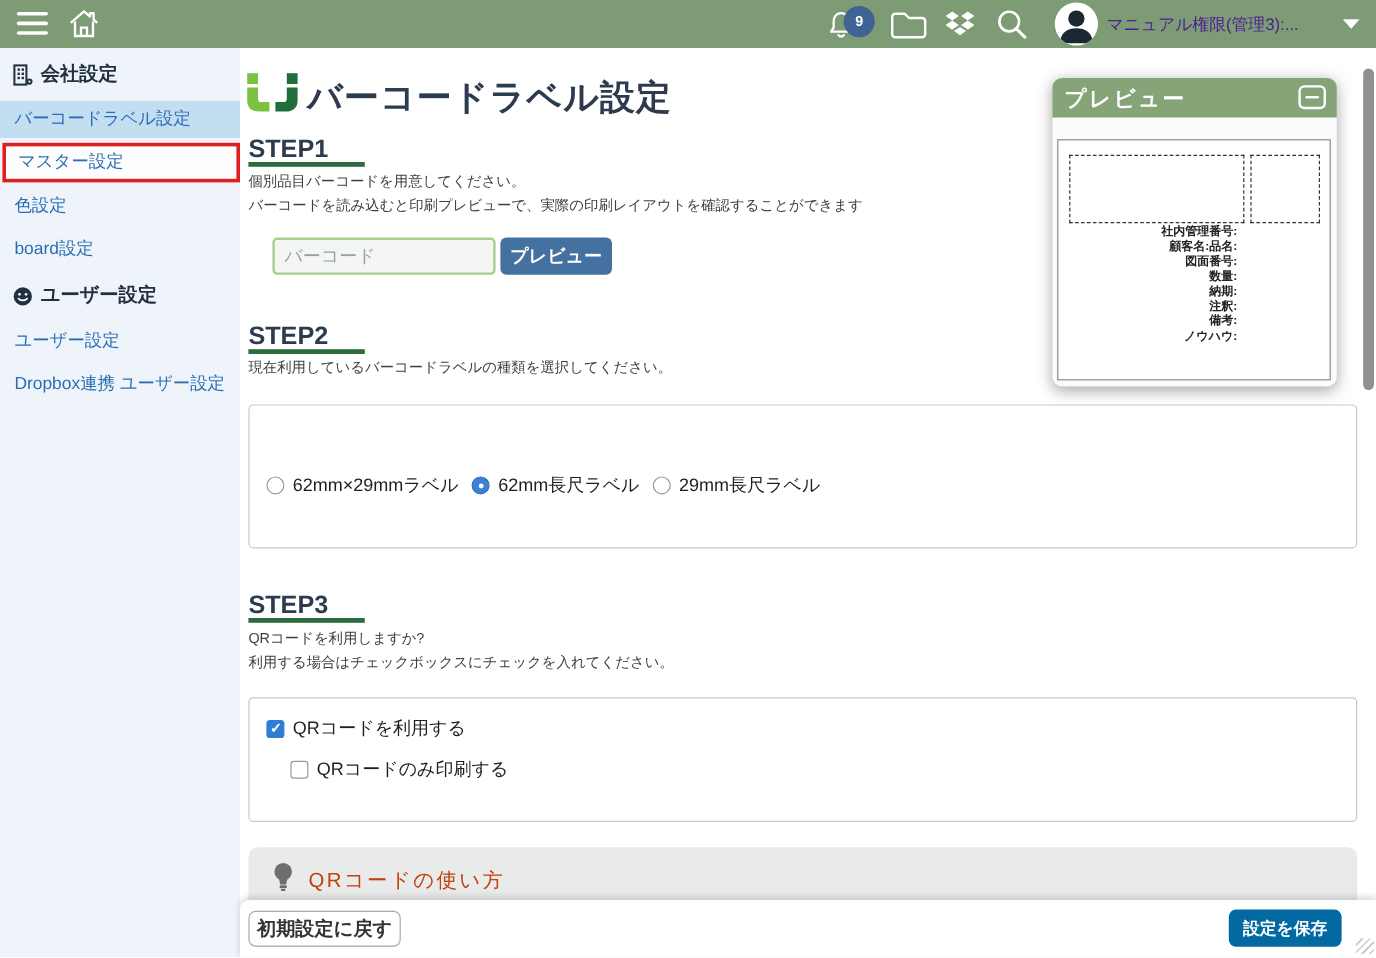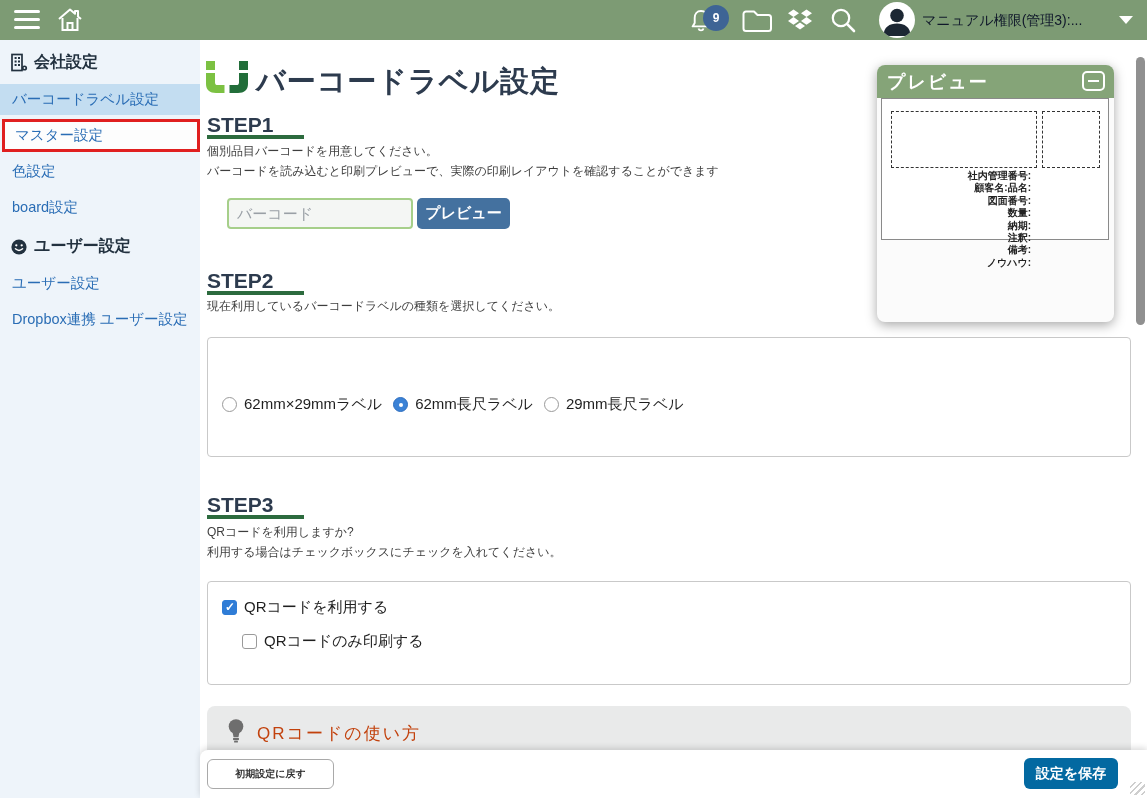--- a/index.html
+++ b/index.html
@@ -8,21 +8,21 @@
 
   
   .topbar { position:absolute; left:0; top:0; width:1147px; height:40px; background:#7d9b74; z-index:40; }
   .hamburger { position:absolute; left:14px; top:10px; width:26px; height:20px; cursor:pointer; }
   .hamburger span { display:block; height:2.6px; background:#fff; border-radius:2px; margin-bottom:5.6px; }
   .tb-icon { position:absolute; top:6px; }
   .badge { position:absolute; left:703px; top:5px; width:26px; height:26px; border-radius:50%;
            background:#3e6495; color:#fff; font-size:12px; font-weight:bold; text-align:center; line-height:26px; }
   .avatar { position:absolute; left:879px; top:2px; width:36px; height:36px; border-radius:50%;
             background:#fff; overflow:hidden; }
-  .user-label { position:absolute; left:922px; top:12px; color:#0f172a; font-size:14px; white-space:nowrap; cursor:pointer; }
+  .user-label { position:absolute; left:922px; top:12px; color:#4c1d95; font-size:14px; white-space:nowrap; cursor:pointer; }
   .caret-down { position:absolute; left:1119px; top:16px; width:0; height:0;
                 border-left:7px solid transparent; border-right:7px solid transparent; border-top:8px solid #fff; cursor:pointer; }
 
   
   .sidebar { position:absolute; left:0; top:40px; width:200px; height:758px; background:#eef4fa; z-index:5; }
   .sb-header { position:absolute; left:10px; display:flex; align-items:center; gap:6px;
                font-size:16px; font-weight:bold; color:#22313f; }
   .sb-link { color:#2a6db5; font-size:14.5px; text-decoration:none; cursor:pointer; display:block; }
   .sb-selected { position:absolute; left:0; top:44px; width:200px; height:31px; background:#c3ddf1; }
   .sb-selected .sb-link { padding-left:12px; line-height:31px; }
@@ -56,35 +56,35 @@
 
   .qr-bar { position:absolute; left:207px; top:706px; width:924px; height:60px; background:#e9eaea;
             border-radius:8px 8px 0 0; cursor:pointer; }
   .qr-bar-title { position:absolute; left:50px; top:16px; font-size:17px; color:#c2410c; letter-spacing:2px; }
   .bulb { position:absolute; left:20px; top:12px; }
 
   
   .footer { position:absolute; left:200px; top:750px; width:947px; height:48px; background:#fff;
             box-shadow:0 -2px 6px rgba(0,0,0,0.15); border-top-left-radius:8px; z-index:30; }
   .btn-reset { position:absolute; left:7px; top:9px; width:127px; height:30px; background:#fff;
-               border:1px solid #a9a9a9; border-radius:6px; font-size:10px; font-weight:bold; color:#333;
+               border:1px solid #a9a9a9; border-radius:6px; font-size:16px; font-weight:bold; color:#333;
                cursor:pointer; font-family:inherit; }
   .btn-save { position:absolute; left:824px; top:8px; width:94px; height:31px; background:#0369a1;
               border:none; border-radius:6px; font-size:14px; font-weight:bold; color:#fff; cursor:pointer; font-family:inherit; }
   .resize-grip { position:absolute; right:2px; bottom:3px; width:15px; height:13px;
                  background:repeating-linear-gradient(135deg, transparent 0 3px, #c2c2c2 3px 4.5px); opacity:.8; }
 
   
   .preview-panel { position:absolute; left:877px; top:65px; width:237px; height:257px; background:#fbfbfb;
                    border-radius:8px; box-shadow:0 3px 12px rgba(0,0,0,0.35); z-index:20; }
   .pv-header { position:absolute; left:0; top:0; width:100%; height:33px; background:#85a478; border-radius:8px 8px 0 0; }
   .pv-title { position:absolute; left:10px; top:5px; color:#fff; font-size:18px; font-weight:bold; letter-spacing:2px; }
   .pv-min { position:absolute; right:9px; top:6px; width:23px; height:20px; border:2px solid #fff; border-radius:5px; cursor:pointer; }
   .pv-min::after { content:""; position:absolute; left:4px; top:7px; width:11px; height:2px; background:#fff; }
-  .pv-area { position:absolute; left:4px; top:33px; width:228px; height:142px; background:#fff; border:1px solid #8a8a8a; }
+  .pv-area { position:absolute; left:4px; top:51px; width:228px; height:201px; background:#fff; border:1px solid #8a8a8a; }
   .dash-rect { position:absolute; border:1px dashed #333; background:#fff; }
   .pv-labels { position:absolute; left:0; top:71px; width:149px; text-align:right;
                font-size:10px; font-weight:bold; line-height:12.4px; color:#222; }
 
   .scroll-thumb { position:absolute; left:1136px; top:57px; width:9px; height:268px; background:#909090;
                   border-radius:4.5px; z-index:35; cursor:pointer; }
 </style>
 </head>
 <body>
 

